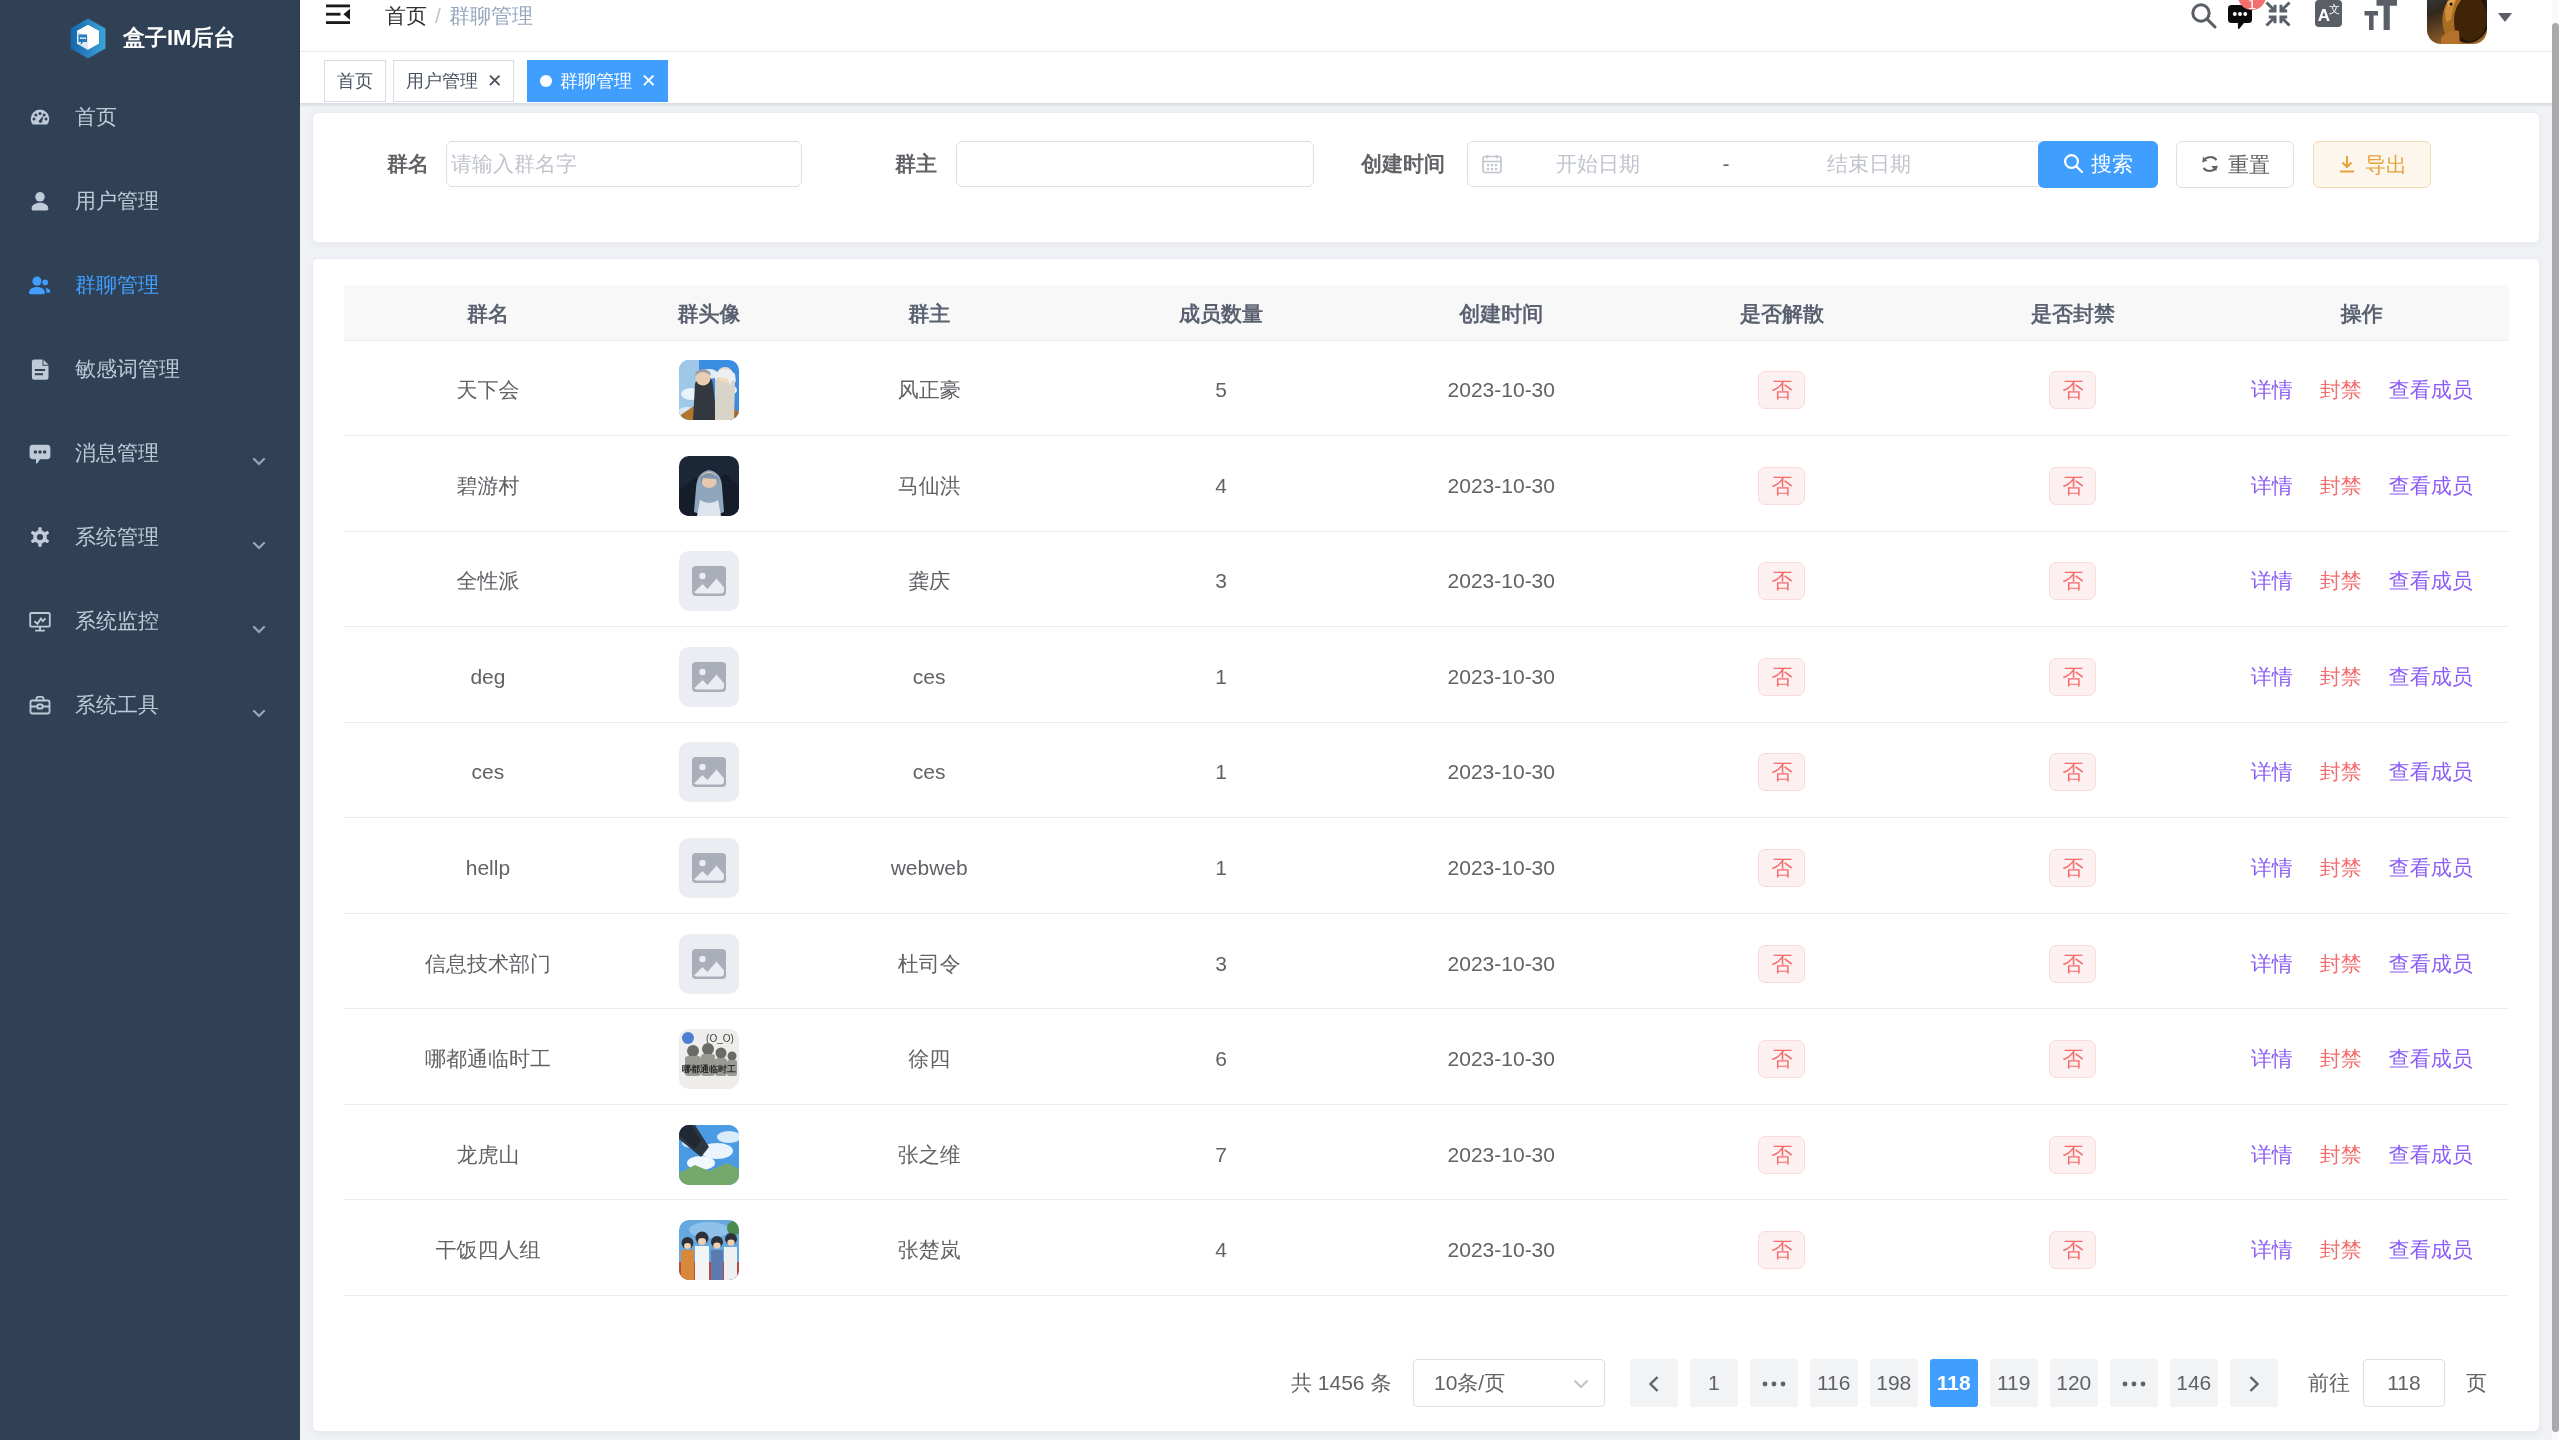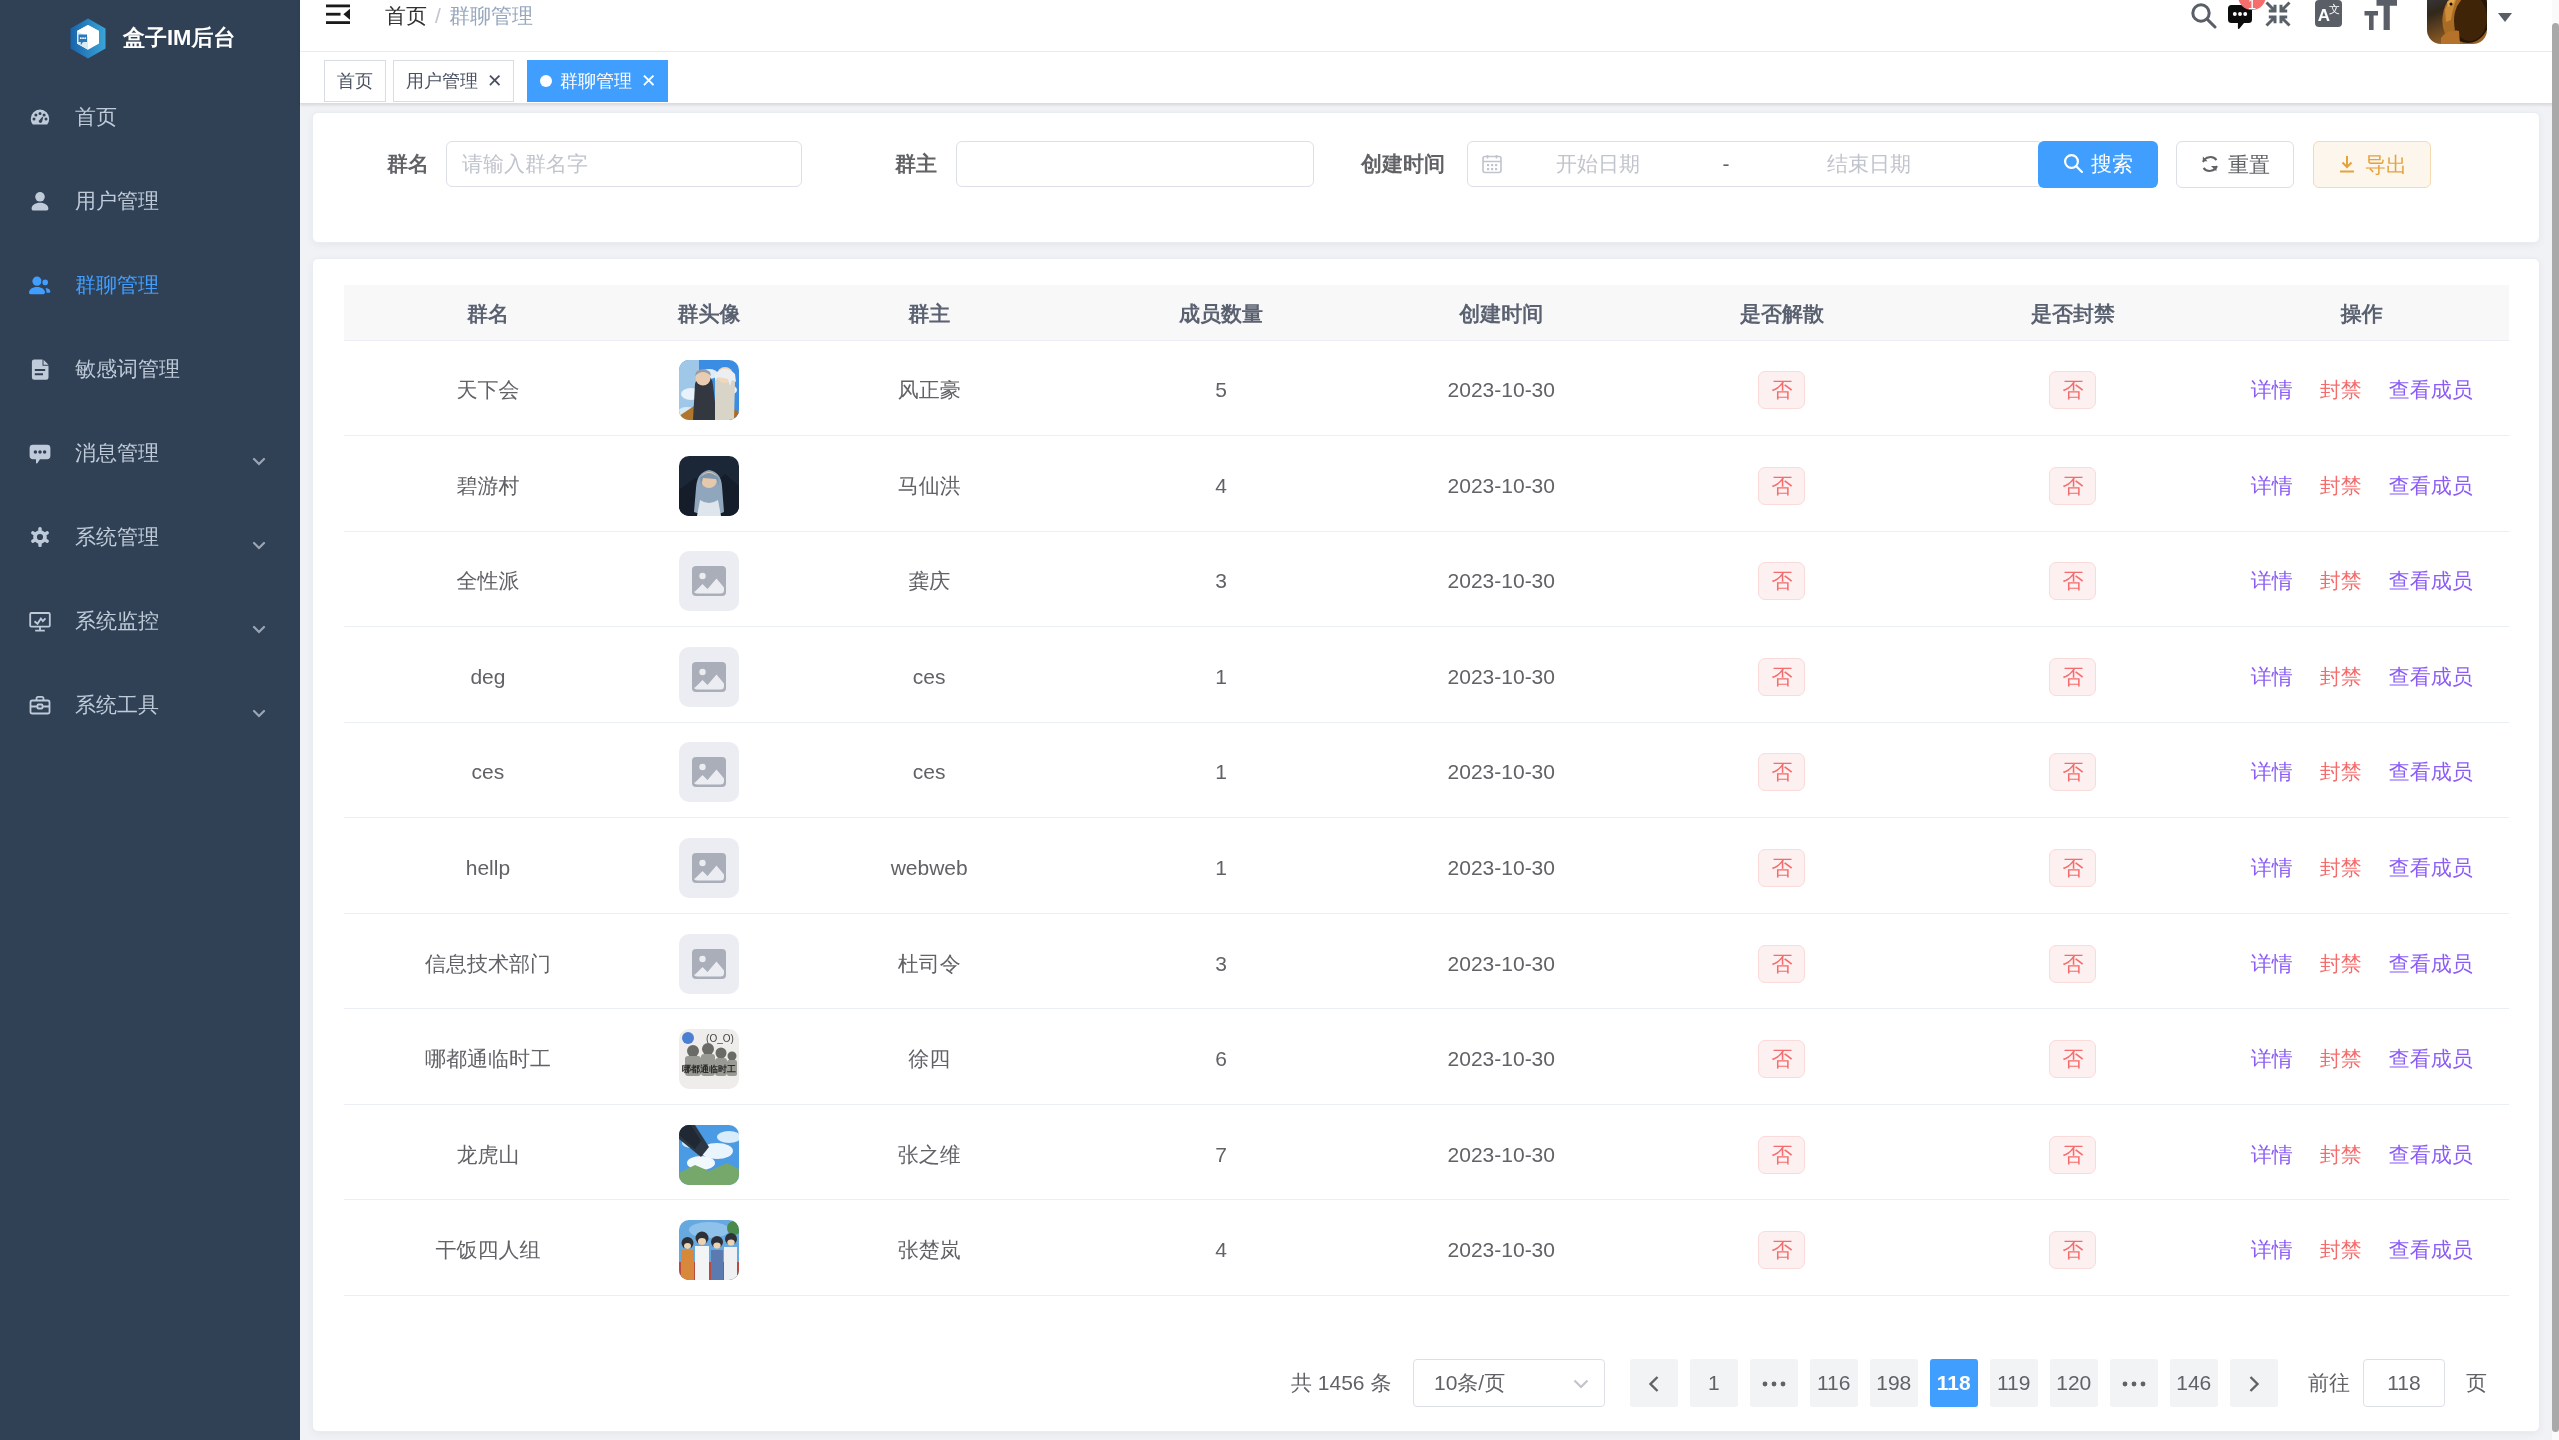--- a/index.html
+++ b/index.html
@@ -260,21 +260,21 @@
       <path fill="#5a5e66" d="M0 0h14l-7 9z"></path>
     </svg>
   </div>
 <div class="tags"></div>
 <div class="tag" style="left:324px">首页</div>
 <div class="tag" style="left:393px">用户管理<span class="x">✕</span></div>
 <div class="tag on" style="left:527px"><span class="dot"></span>群聊管理<span class="x">✕</span></div>
 <div class="card c1"></div>
 <div class="lbl" style="left:387px">群名</div>
 <div class="inp" style="left:446px;width:356px">
-    <div class="ph" style="margin-left:15px">请输入群名字</div>
+    <div class="ph" style="margin-left:4px">请输入群名字</div>
   </div>
 <div class="lbl" style="left:895px">群主</div>
 <div class="inp" style="left:956px;width:358px"></div>
 <div class="lbl" style="left:1361px">创建时间</div>
 <div class="inp" style="left:1467px;width:576px">
     <span class="abs" style="left:14px;top:12px">
       <svg width="20" height="20" viewBox="0 0 20 20">
         <g fill="none" stroke="#c0c4cc" stroke-width="1.6">
           <rect x="1" y="2.5" width="18" height="16" rx="2"></rect>
           <path d="M1 7.5h18M5.5 1v3.5M14.5 1v3.5"></path>

